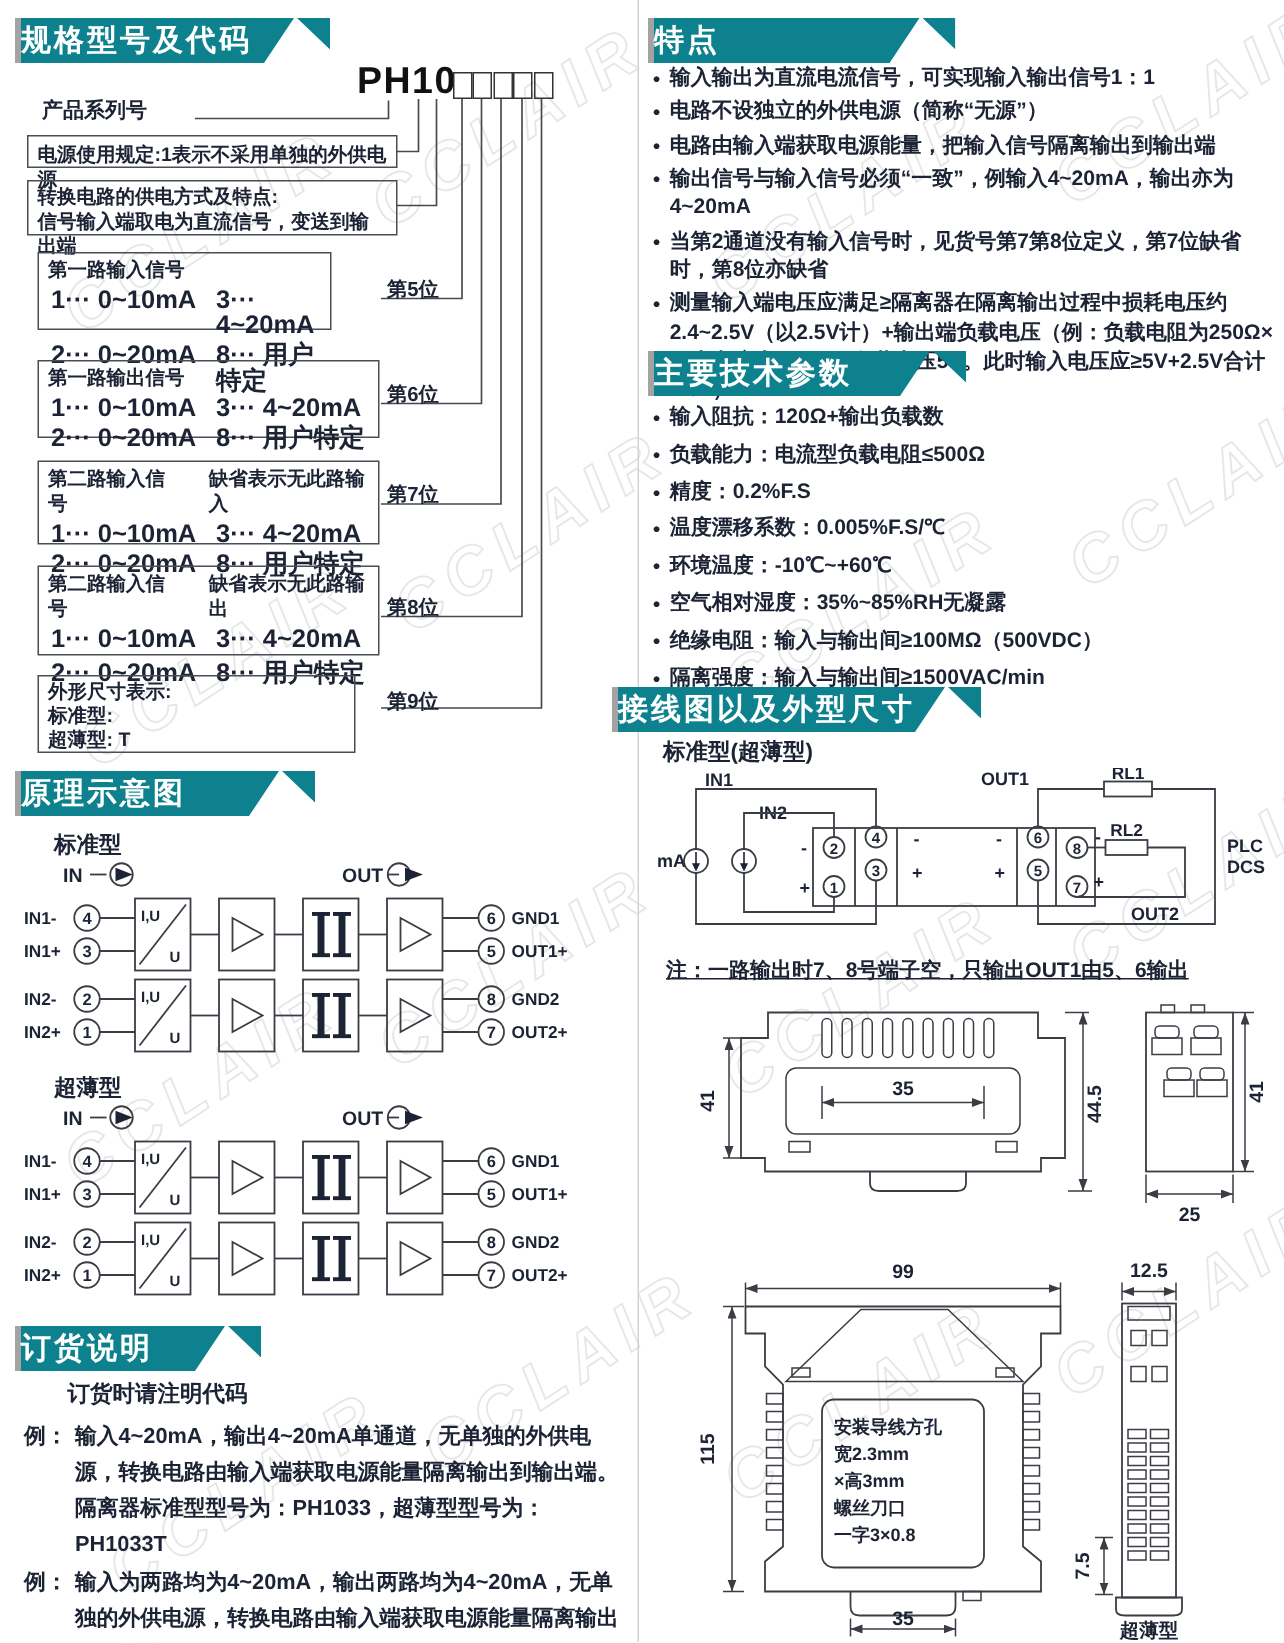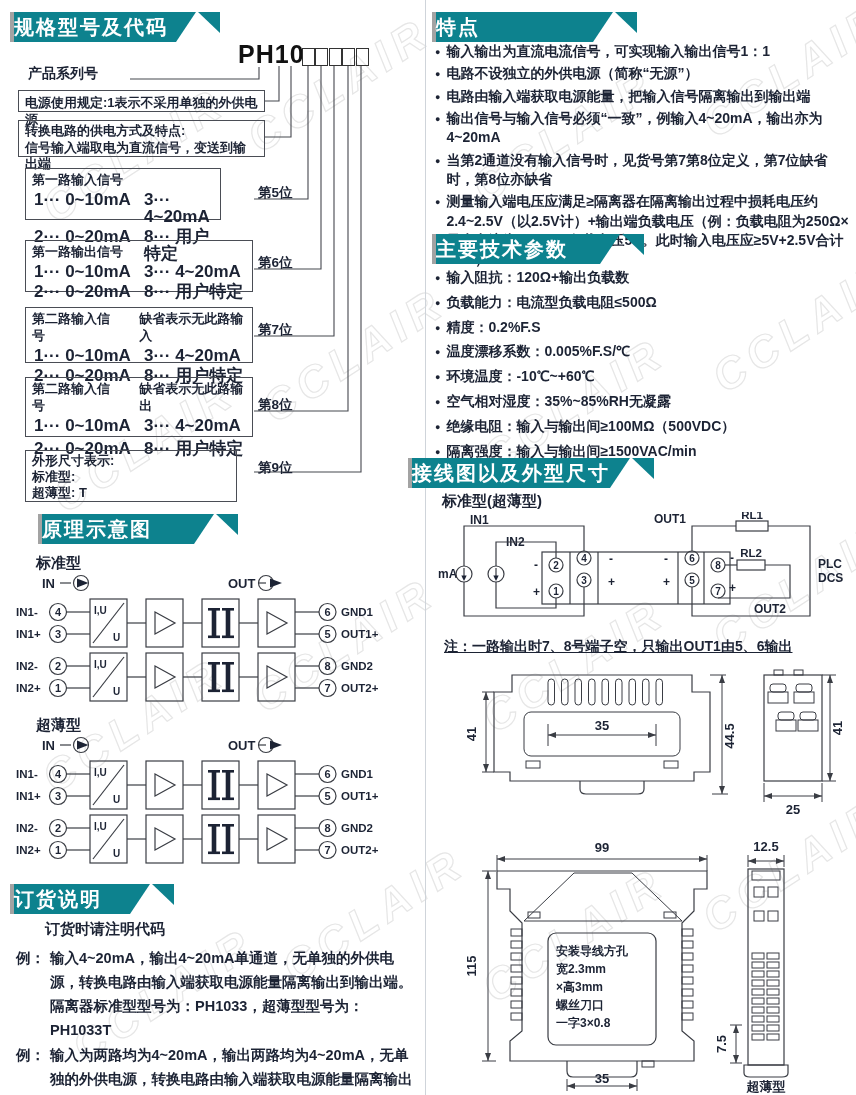--- a/index.html
+++ b/index.html
@@ -155,21 +155,21 @@
   </div>
   <div class="abs sm" style="left:258px;top:396px;">第8位</div>
 
   <div class="abs lblbox" style="left:25px;top:450px;width:212px;height:52px;line-height:16px;">
     <div>外形尺寸表示:</div>
     <div>标准型:</div>
     <div>超薄型: T</div>
   </div>
   <div class="abs sm" style="left:258px;top:459px;">第9位</div>
 
-  <div class="abs banner" style="left:10px;top:514px;width:200px;margin-left:28px;">
+  <div class="abs banner" style="left:10px;top:514px;width:200px;">
     <span class="bar">原理示意图</span>
     <span class="tri"></span>
   </div>
 
   <div class="abs" style="left:36px;top:554px;font-size:15px;">标准型</div>
 
   <svg class="abs" style="left:14px;top:572px;" width="398" height="132">
     <text x="28" y="16" font-size="13">IN</text>
     <line class="ln" x1="46" y1="11" x2="57" y2="11"></line>
     <circle class="ln" cx="67" cy="11" r="7.5"></circle>

